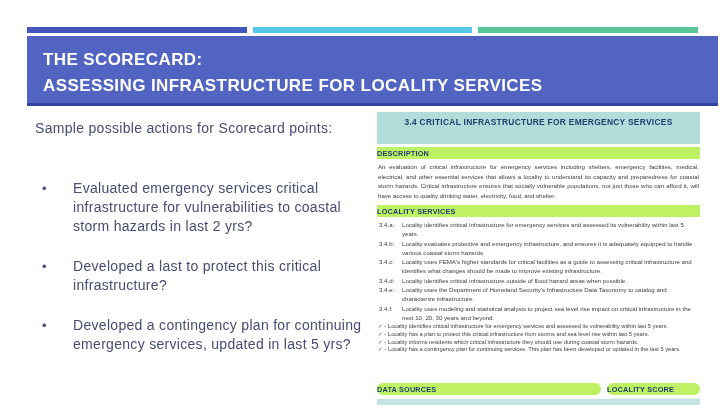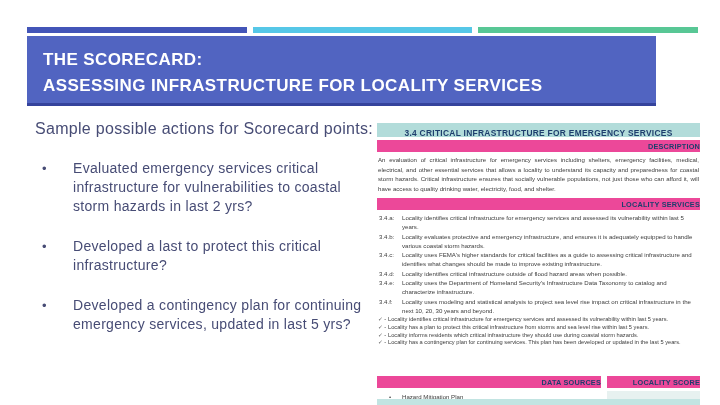--- a/index.html
+++ b/index.html
@@ -10,62 +10,62 @@
 
   
   .topbars { position:absolute; left:27px; top:27px; width:671px; display:flex; gap:6px; }
   .topbars .bar { height:6px; flex:1; }
   .bar-blue  { background:#4355b8; }
   .bar-cyan  { background:#56c7e7; }
   .bar-green { background:#58c795; }
 
   
   .banner {
-    position:absolute; left:27px; top:36px; width:629px; height:70px;
+    position:absolute; left:27px; top:36px; width:691px; height:70px;
     background:#5164c1; border-bottom:3px solid #35439c; box-sizing:border-box;
     padding:11px 8px 0 16px; color:#ffffff;
   }
   .banner div { font-weight:bold; font-size:17px; letter-spacing:0.4px; line-height:26px; }
 
   
   .left { position:absolute; left:35px; top:120px; width:340px; color:#474c75; }
-  .intro { font-size:16px; letter-spacing:0.3px; margin-bottom:21px; }
+  .intro { font-size:14px; letter-spacing:0.3px; margin-bottom:43px; }
   .bullets .b { display:flex; margin-bottom:21px; }
   .b .dot { width:38px; padding-left:7px; box-sizing:border-box; font-size:13px; line-height:19px; }
   .b .btext { flex:1; font-size:14px; letter-spacing:0.3px; line-height:19px; }
 
   
   .doc {
     position:absolute; left:377px; top:108px; width:323px; height:297px;
     font-size:6.1px; color:#3c3c3c; background:#ffffff;
   }
   .doc-h {
-    height:14px; background:#b2dcda; margin-top:15px; text-align:center;
+    height:32px; background:#b2dcda; margin-top:4px; text-align:center;
     line-height:20px; font-weight:bold; font-size:8.4px; color:#1e3e6d; letter-spacing:0.3px;
   }
   .sec-h {
-    height:12px; background:#ec4899; text-align:right; line-height:13px;
+    height:12px; background:#bef264; text-align:left; line-height:13px;
     font-weight:bold; font-size:7.3px; color:#1e3e6d; letter-spacing:0.2px; margin:3px 0 2px;
   }
   .desc-p { padding:1px 1px 2px 1px; line-height:9.5px; text-align:justify; }
 
   .actions { padding-top:1px; }
   .act-row { display:flex; line-height:9.3px; }
   .act-code { width:25px; flex:none; padding-left:2px; box-sizing:border-box; }
   .act-text { flex:1; }
 
   .scoring { padding-top:1px; font-size:5.7px; }
   .sc-row { display:flex; line-height:7.7px; }
   .sc-mark { width:11px; flex:none; padding-left:1px; box-sizing:border-box; }
   .sc-text { flex:1; white-space:nowrap; overflow:hidden; }
 
   .ds-row { display:flex; gap:6px; margin-top:29px; }
   .ds-col { width:224px; }
   .score-col { flex:1; }
-  .ds-row .sec-h { margin:0; }
+  .ds-row .sec-h { margin:0;border-radius:6px; }
   .ds-list { padding:5px 0 0 12px; }
   .ds-item { display:flex; line-height:8.6px; }
   .ds-dot { width:13px; flex:none; }
   .score-box {
     background:#e7f1f0; height:34px; margin-top:3px;
     display:flex; align-items:center; justify-content:center;
     font-weight:bold; font-size:8px; color:#33415e; letter-spacing:0.3px;
   }
   .doc-footer { position:absolute; left:0; right:0; bottom:0; height:6px; background:#c2e4e2; }
 </style>

